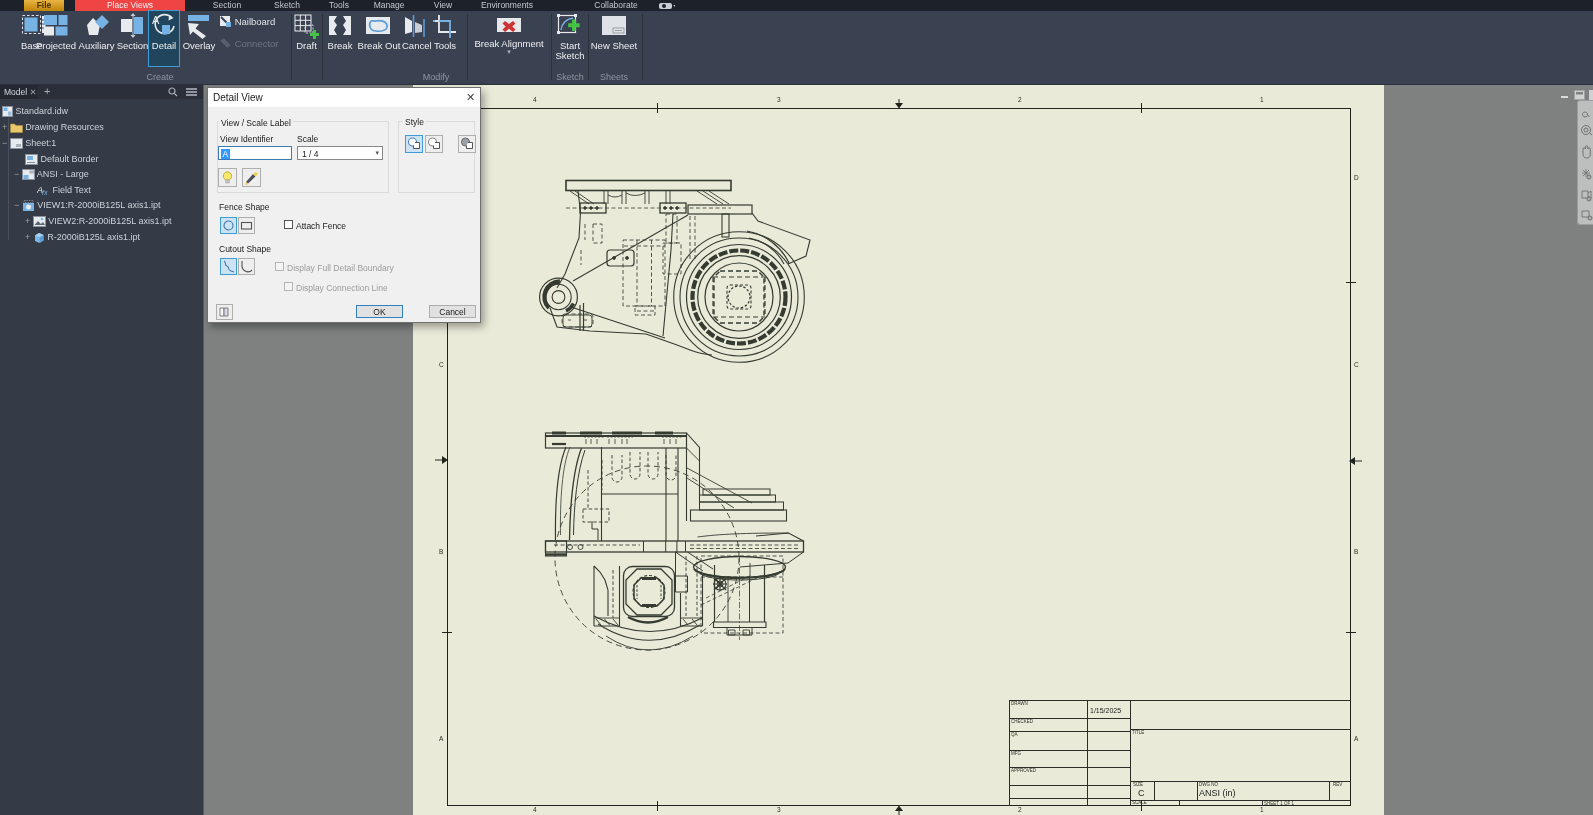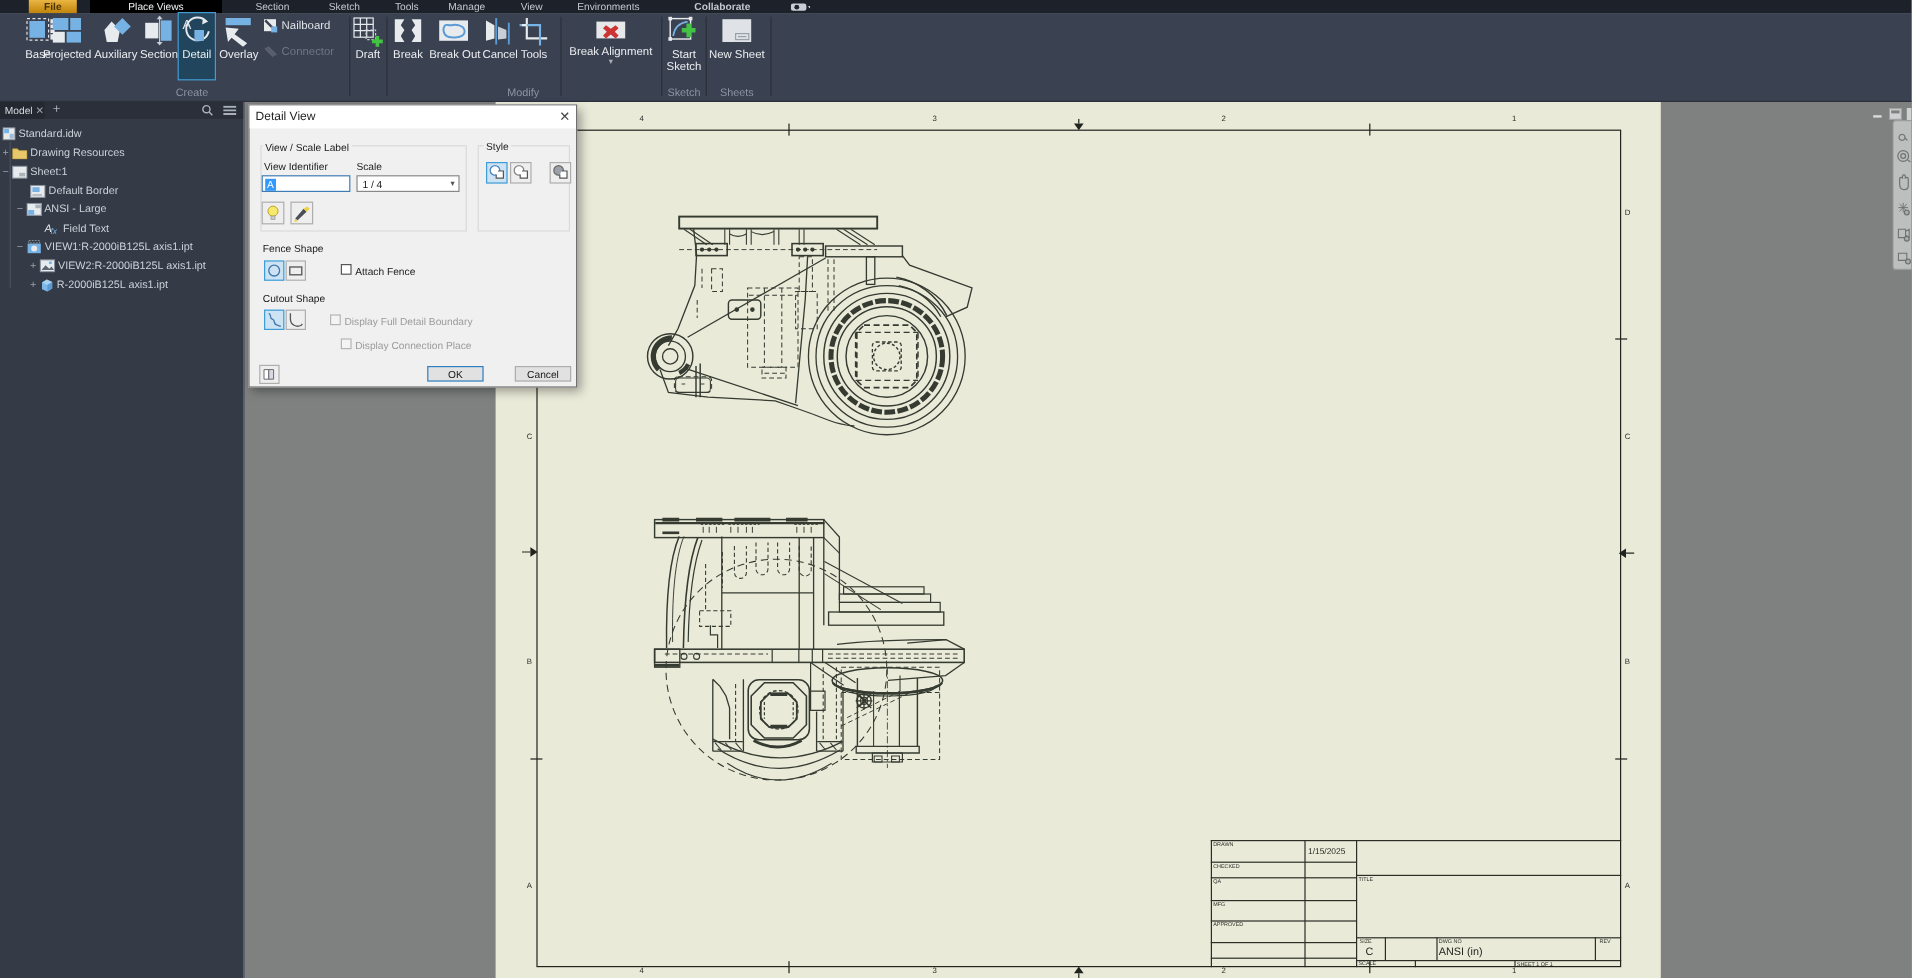--- a/index.html
+++ b/index.html
@@ -4,21 +4,21 @@
 <style>
 * { margin:0; padding:0; box-sizing:border-box; }
 html,body { width:1593px; height:815px; overflow:hidden; background:#7f8181; font-family:"Liberation Sans", sans-serif; }
 #app { position:relative; width:1422px; height:815px; }
 .abs { position:absolute; }
 
 
 #tabbar { position:absolute; left:0; top:0; width:1593px; height:11px; background:#1d2129; }
 .tab { position:absolute; top:0; height:11px; font-size:8.5px; line-height:11px; color:#c3c8cf; text-align:center; }
 #tab-file { background:linear-gradient(#eab543,#c08409); color:#4a3300; font-weight:bold; }
-#tab-active { background:#000000; color:#f0f2f5; }
+#tab-active { background:#ef4444; color:#f0f2f5; }
 
 
 #ribbon { position:absolute; left:0; top:11px; width:1593px; height:74px; background:#3a4150; border-bottom:1px solid #2b303a; }
 .rsep { position:absolute; top:3px; width:1px; height:66px; background:#2b303a; }
 .rlabel { position:absolute; top:61px; height:12px; font-size:9px; color:#8d94a2; text-align:center; }
 .rbtn { position:absolute; top:2px; text-align:center; color:#eceef1; font-size:9.5px; }
 .rbtn .ric { display:block; margin:0 auto; }
 .rbtn .rtx { display:block; margin-top:1px; line-height:10px; }
 #btn-detail { background:#20455c; outline:1px solid #3f9dd6; }
 .smbtn { position:absolute; color:#dfe3e8; font-size:9.5px; }
@@ -64,21 +64,21 @@
 <div id="app">
   <div id="tabbar">
     <div class="tab" id="tab-file" style="left:24px;width:40px;">File</div>
     <div class="tab" id="tab-active" style="left:75px;width:110px;">Place Views</div>
     <div class="tab" style="left:196px;width:62px;">Section</div>
     <div class="tab" style="left:263px;width:48px;">Sketch</div>
     <div class="tab" style="left:318px;width:42px;">Tools</div>
     <div class="tab" style="left:363px;width:52px;">Manage</div>
     <div class="tab" style="left:424px;width:38px;">View</div>
     <div class="tab" style="left:467px;width:80px;">Environments</div>
-    <div class="tab" style="left:565px;width:74px;font-weight:bold;">Collaborate</div>
+    <div class="tab" style="left:579px;width:74px;">Collaborate</div>
     <svg class="abs" style="left:659px;top:2px;" width="16" height="8" viewBox="0 0 16 8">
         <rect x="0" y="1" width="13" height="6" rx="2" fill="#c9ced6"></rect>
         <circle cx="5" cy="4" r="2" fill="#1d2129"></circle>
         <path d="M14.5 3l2 0-1 2z" fill="#c9ced6"></path>
       </svg>
   </div>
   <div id="ribbon">
 
     <div class="rbtn" style="left:1px;width:33px;padding-left:20px;">
       <svg class="ric" width="26" height="27" viewBox="0 0 26 27">
@@ -693,21 +693,21 @@
         </svg>
     </div>
     <div class="ibtn" style="left:30px;top:170px;width:17px;height:17px;">
       <svg width="15" height="15" viewBox="0 0 15 15">
           <path d="M3 2 v5 a6 6 0 0 0 9 5 l1 -1" fill="none" stroke="#555" stroke-width="1.1"></path>
         </svg>
     </div>
     <div class="cb dis" style="left:67px;top:174px;"></div>
     <div class="abs dgray" style="left:79px;top:175px;">Display Full Detail Boundary</div>
     <div class="cb dis" style="left:76px;top:194px;"></div>
-    <div class="abs dgray" style="left:88px;top:195px;">Display Connection Place</div>
+    <div class="abs dgray" style="left:88px;top:195px;">Display Connection Line</div>
 
     <div class="ibtn" style="left:8px;top:216px;width:17px;height:16px;">
       <svg width="15" height="14" viewBox="0 0 15 14">
           <path d="M3 3 h4 v8 h-4 z" fill="#fff" stroke="#666" stroke-width="0.8"></path>
           <path d="M7 3 h4 v8 h-4 z" fill="#d8d8e8" stroke="#666" stroke-width="0.8"></path>
         </svg>
     </div>
     <div class="pbtn" style="left:148px;top:217px;border:1.5px solid #2f7fc1;">OK</div>
     <div class="pbtn" style="left:221px;top:217px;">Cancel</div>
   </div>

